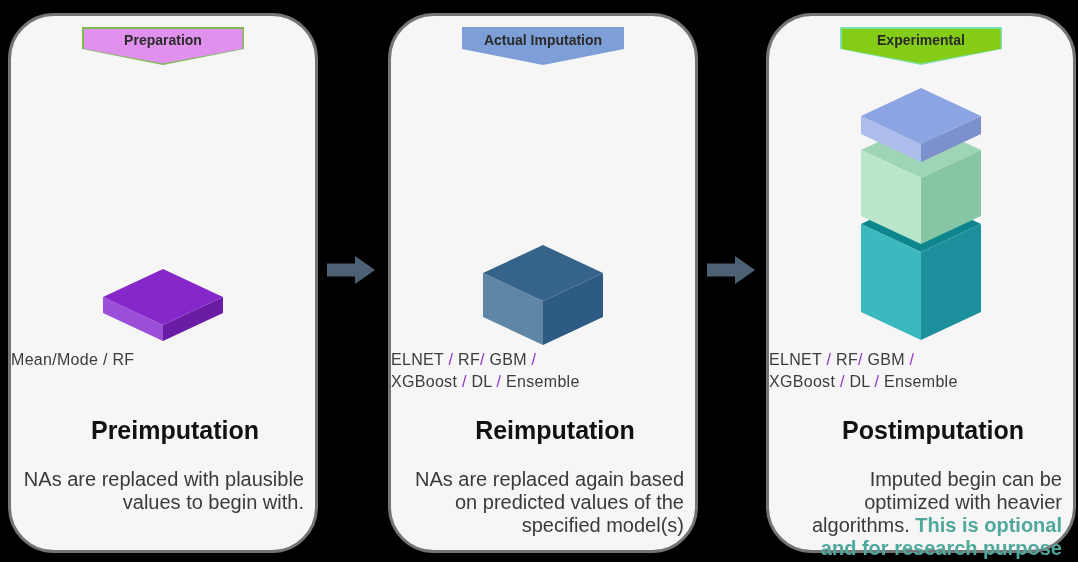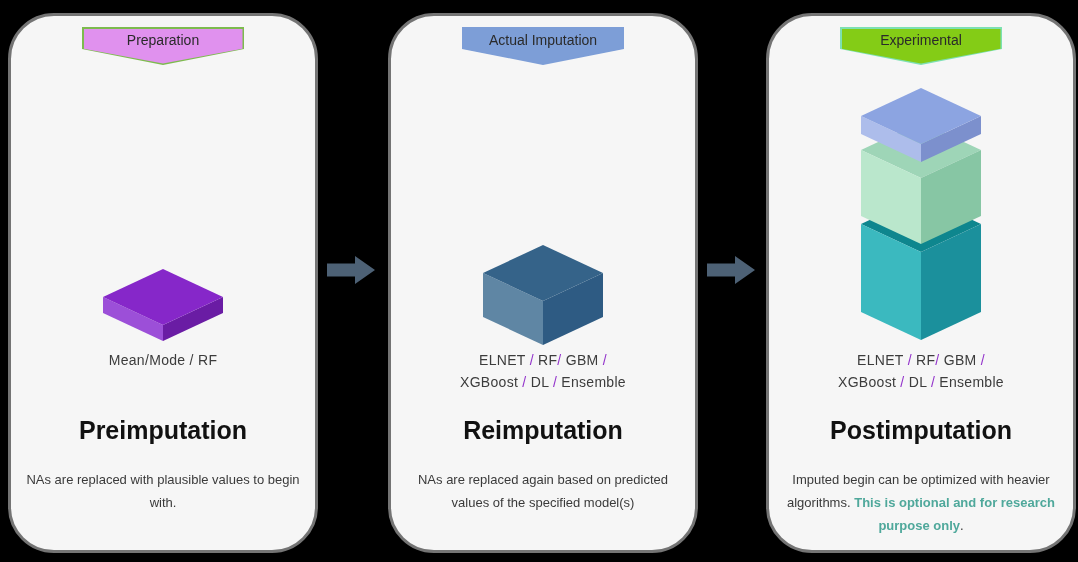--- a/index.html
+++ b/index.html
@@ -26,20 +26,21 @@
   .panel-3 { left: 766px; }
 
   .banner {
     position: absolute;
     top: 11px;
     left: 50%;
     transform: translateX(-50%);
     width: 162px;
     height: 38px;
     clip-path: polygon(0 0, 100% 0, 100% 58%, 50% 100%, 0 58%);
+    font-weight: bold;
   }
   .banner-inner {
     position: absolute;
     left: 1.5px; right: 1.5px; top: 1.5px; bottom: 1.5px;
     clip-path: polygon(0 0, 100% 0, 100% 58%, 50% 100%, 0 58%);
   }
   .banner-label {
     display: block;
     text-align: center;
     font-size: 14px;
@@ -53,43 +54,42 @@
   }
   .icon-slab  { top: 253px; }
   .icon-cube  { top: 229px; }
   .icon-stack { top: 72px; }
 
   .models {
     position: absolute;
     top: 333px;
     left: 0;
     width: 100%;
-    text-align: center;
-    font-size: 14px;
+    font-size: 16px;
     line-height: 22px;
     letter-spacing: 0.3px;
   }
   .title {
     position: absolute;
     top: 400px;
-    left: 0;
+    left: 12px;
     width: 100%;
     text-align: center;
     font-size: 25px;
     font-weight: 700;
     color: #111;
   }
   .desc {
     position: absolute;
     top: 452px;
     left: 50%;
     transform: translateX(-50%);
     width: 282px;
-    text-align: center;
-    font-size: 13px;
+    text-align: right;
+    font-size: 20px;
     line-height: 23px;
   }
   .arrow {
     position: absolute;
     top: 256px;
   }
   .arrow-1 { left: 327px; }
   .arrow-2 { left: 707px; }
 </style>
 </head>

